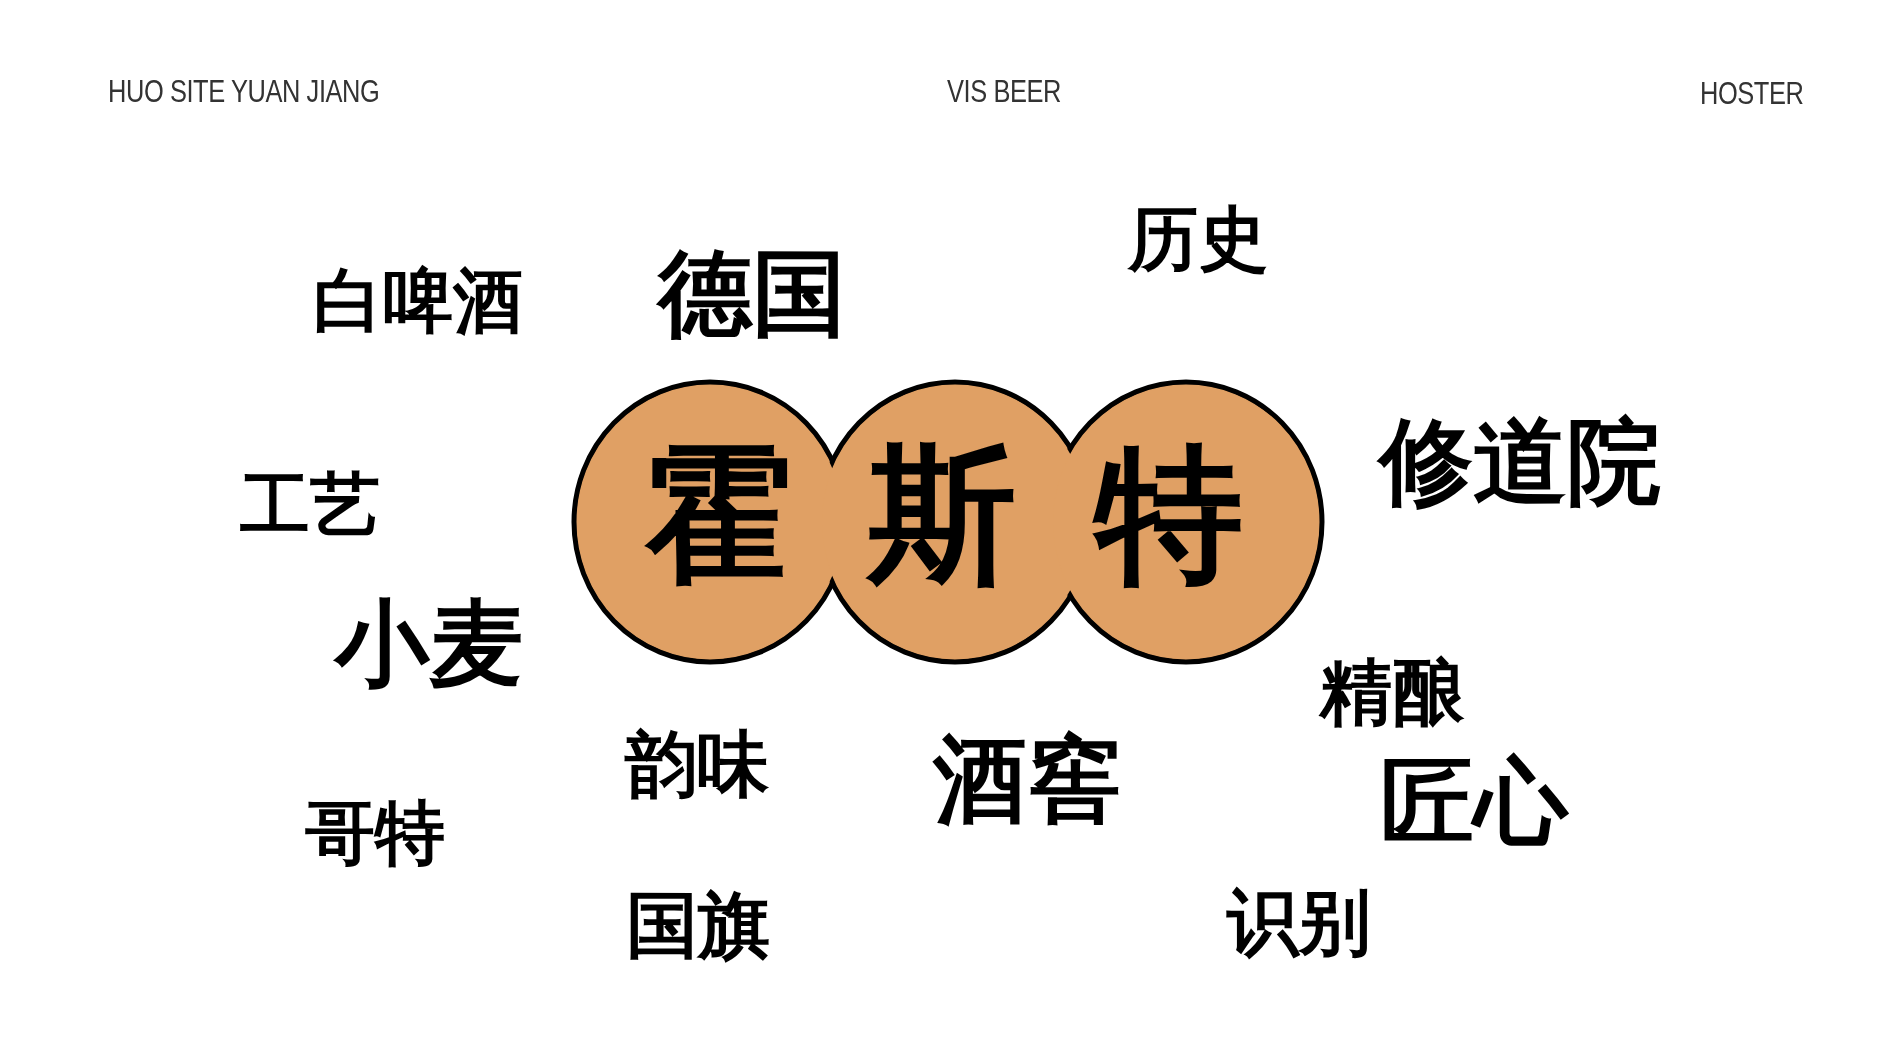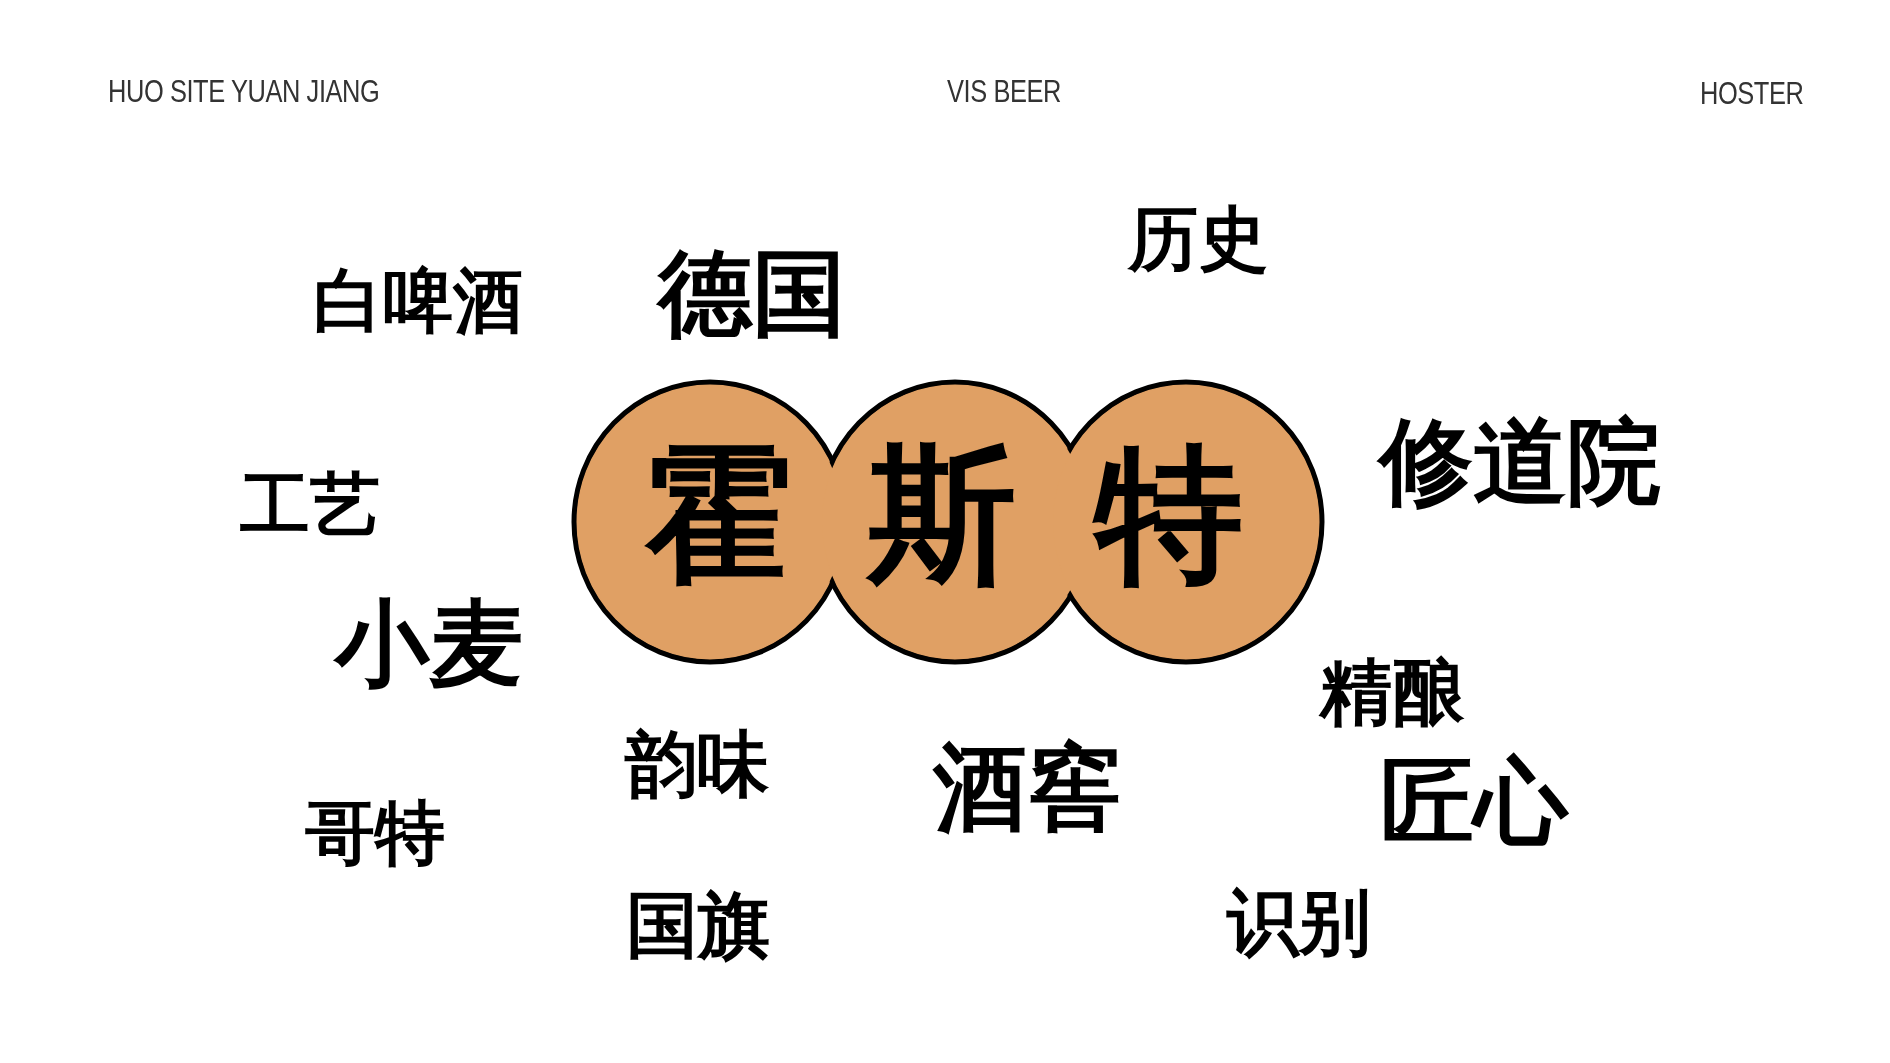--- a/index.html
+++ b/index.html
@@ -23,21 +23,21 @@
 <div class="hdr hdr-right">HOSTER</div>
 
 <div class="word s-sm" style="left:313px; top:266px;">白啤酒</div>
 <div class="word s-lg" style="left:658px; top:246px;">德国</div>
 <div class="word s-sm" style="left:1128px; top:204px;">历史</div>
 <div class="word s-sm" style="left:240px; top:470px;">工艺</div>
 <div class="word s-lg" style="left:1347px; top:414px;margin-left:32px;">修道院</div>
 <div class="word s-lg" style="left:335px; top:596px;">小麦</div>
 <div class="word s-md" style="left:1320px; top:656px;">精酿</div>
 <div class="word s-md" style="left:625px; top:728px;">韵味</div>
-<div class="word s-lg" style="left:933px; top:732px;margin-top:8px;">酒窖</div>
+<div class="word s-lg" style="left:933px; top:732px;">酒窖</div>
 <div class="word s-lg" style="left:1380px; top:754px;">匠心</div>
 <div class="word s-sm" style="left:305px; top:798px;">哥特</div>
 <div class="word s-md" style="left:626px; top:890px;font-family:Liberation Serif, serif;">国旗</div>
 <div class="word s-md" style="left:1227px; top:886px;">识别</div>
 
 <svg class="circles" viewBox="0 0 760 300" width="760" height="300">
   <g fill="#E0A064" stroke="#000" stroke-width="5">
     <ellipse cx="142" cy="150" rx="136" ry="140"></ellipse>
     <ellipse cx="387" cy="150" rx="136" ry="140"></ellipse>
     <ellipse cx="618" cy="150" rx="136" ry="140"></ellipse>

